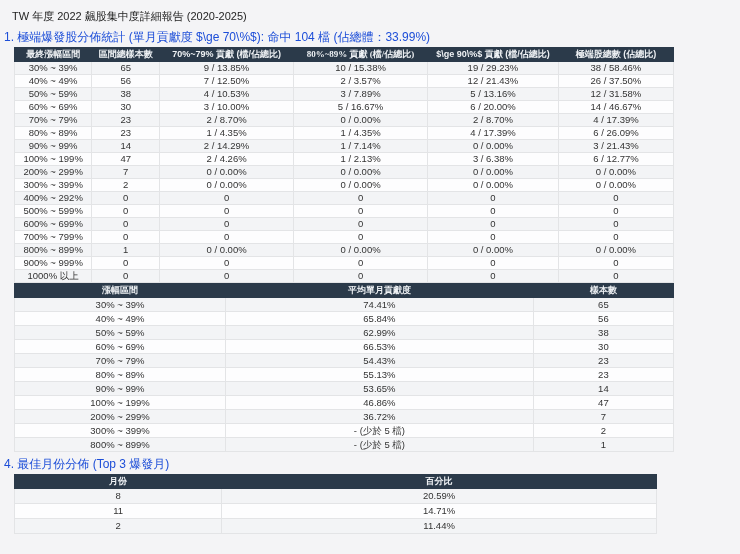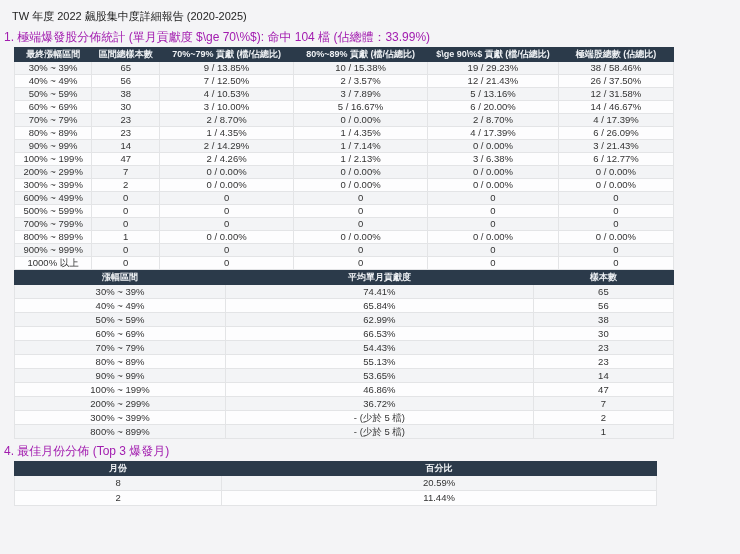--- a/index.html
+++ b/index.html
@@ -9,21 +9,21 @@
     font-family:"Liberation Sans","DejaVu Sans",sans-serif;
     color:#2a2a2a;
   }
   .page{position:relative;width:740px;height:554px;overflow:hidden;}
   .title{
     margin:8px 0 0 12px;
     font-size:11px;line-height:17px;color:#1f1f1f;font-weight:500;
   }
   .sec{
     margin:5px 0 3px 4px;
-    font-size:12px;line-height:14px;color:#a21caf;font-weight:500;
+    font-size:12px;line-height:14px;color:#1d4ed8;font-weight:500;
   }
   table.tbl{
     border-collapse:collapse;
     margin-left:14px;
     table-layout:fixed;
     background:#fff;
   }
   .t1,.t2{width:660px;}
   .t3{width:643px;}
   .tbl th{
@@ -39,21 +39,21 @@
     padding:0 3px;border:1px solid #e3e4e6;
     white-space:nowrap;overflow:hidden;
   }
   .t1 td{height:12px;line-height:12px;}
   .t2 td{height:13px;line-height:13px;}
   .t3 td{height:14px;line-height:14px;}
   .tbl tbody tr:nth-child(odd){background:#f3f4f6;}
   .tbl tbody tr:nth-child(even){background:#fdfdfe;}
   
   .t1 th:nth-child(1){width:11.5%;} .t1 th:nth-child(2){width:10%;}
-  .t1 th:nth-child(3){width:20.5%;text-align:center;} .t1 th:nth-child(4){width:20.5%;}
+  .t1 th:nth-child(3){width:20.5%;text-align:center;} .t1 th:nth-child(4){width:20.5%;font-family:Liberation Serif, serif;}
   .t1 th:nth-child(5){width:20%;}  .t1 th:nth-child(6){width:17.5%;}
   .t2 th:nth-child(1){width:32%;} .t2 th:nth-child(2){width:47%;} .t2 th:nth-child(3){width:21%;margin-top:8px;}
   .t3 th:nth-child(1){width:32%;} .t3 th:nth-child(2){width:68%;}
 </style>
 </head>
 <body>
 
 <div class="page">
 
   <div class="title">TW 年度 2022 飆股集中度詳細報告 (2020-2025)</div>
@@ -146,29 +146,37 @@
         </tr>
         <tr>
           <td>300% ~ 399%</td>
           <td>2</td>
           <td>0 / 0.00%</td>
           <td>0 / 0.00%</td>
           <td>0 / 0.00%</td>
           <td>0 / 0.00%</td>
         </tr>
         <tr>
-          <td>600% ~ 499%</td>
+          <td>400% ~ 292%</td>
           <td>0</td>
           <td>0</td>
           <td>0</td>
           <td>0</td>
           <td>0</td>
         </tr>
         <tr>
           <td>500% ~ 599%</td>
+          <td>0</td>
+          <td>0</td>
+          <td>0</td>
+          <td>0</td>
+          <td>0</td>
+        </tr>
+        <tr>
+          <td>600% ~ 699%</td>
           <td>0</td>
           <td>0</td>
           <td>0</td>
           <td>0</td>
           <td>0</td>
         </tr>
         <tr>
           <td>700% ~ 799%</td>
           <td>0</td>
           <td>0</td>
@@ -279,19 +287,23 @@
           <th>月份</th>
           <th>百分比</th>
         </tr>
     </thead>
     <tbody>
         <tr>
           <td>8</td>
           <td>20.59%</td>
         </tr>
         <tr>
+          <td>11</td>
+          <td>14.71%</td>
+        </tr>
+        <tr>
           <td>2</td>
           <td>11.44%</td>
         </tr>
       </tbody>
   </table>
 
 </div>
 
 </body></html>

